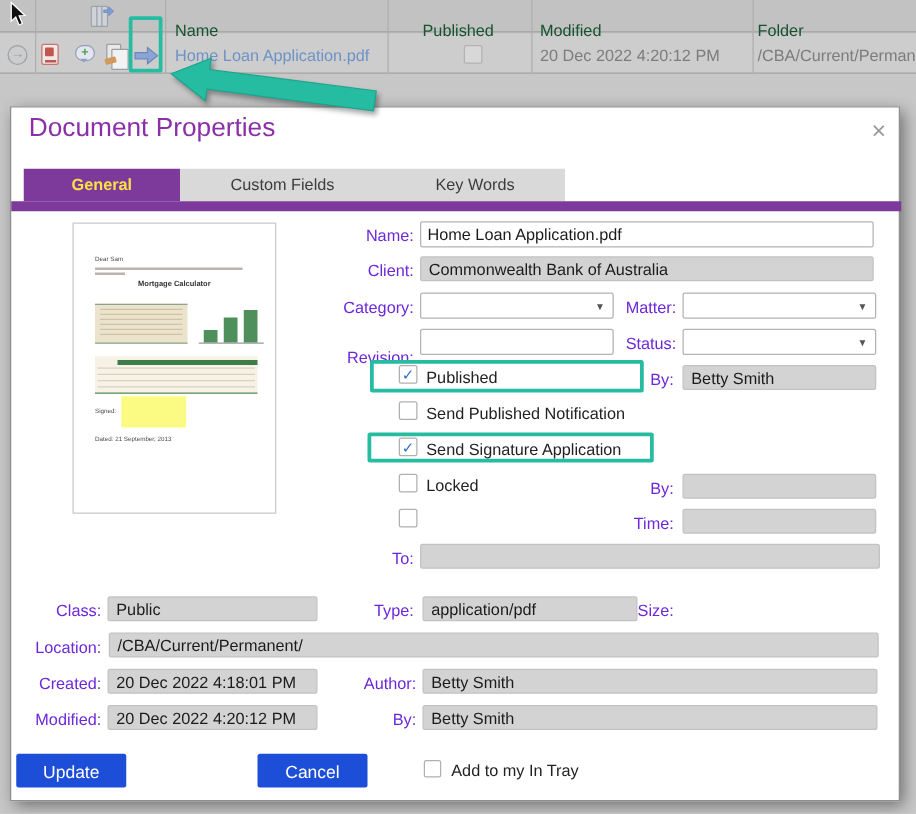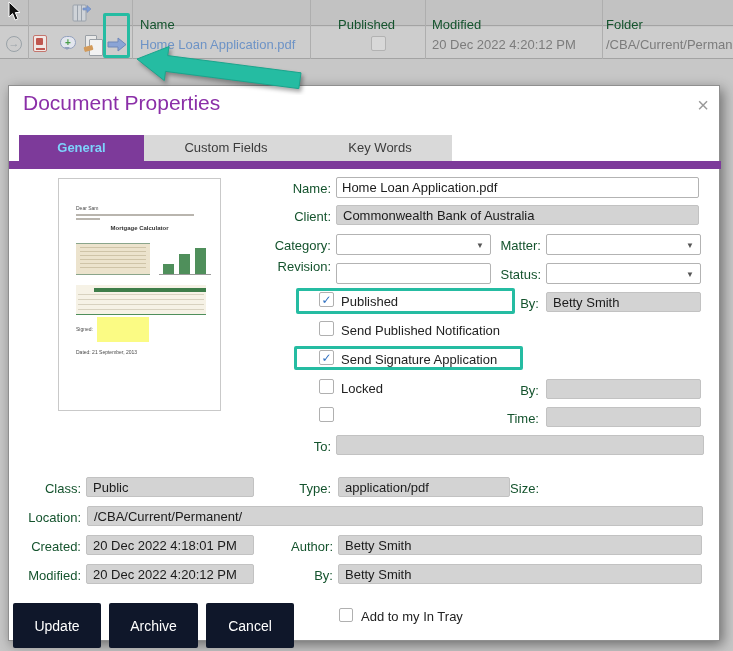--- a/index.html
+++ b/index.html
@@ -28,31 +28,31 @@
   .bubble-ic:after { content:""; position:absolute; left:3px; bottom:-5px; border:3px solid transparent; border-top-color:#92a0bd; }
   .pages-ic { left:85px; top:35px; width:12px; height:15px; background:#e9e9e9; border:1px solid #9aa0a6; border-radius:1px; }
   .pages-ic:before { content:""; position:absolute; left:3px; top:3px; width:12px; height:15px; background:#f2f2f2; border:1px solid #9aa0a6; border-radius:1px; }
   .pages-ic:after { content:""; position:absolute; left:-2px; top:10px; width:9px; height:5px; background:#d29a5a; border-radius:1px; transform:rotate(-15deg); }
 
   
   .dialog { position:absolute; left:8px; top:85px; width:712px; height:556px; background:#ffffff; border:1px solid #8f8f8f; box-shadow:3px 4px 12px rgba(0,0,0,0.45); }
   .dlg-title { position:absolute; left:14px; top:5px; font-size:21px; color:#8b2fa8; }
   .dlg-close { position:absolute; left:682px; top:8px; font-size:20px; color:#9a9a9a; width:24px; text-align:center; cursor:default; }
   .tab { position:absolute; top:49px; height:26px; font-size:13px; text-align:center; line-height:26px; background:#d9d9d9; color:#3c3c3c; }
-  .tab.active { background:#7d3a9a; color:#7dd3fc; font-weight:bold; }
+  .tab.active { background:#7d3a9a; color:#fde047; font-weight:bold; }
   .tab-bar { position:absolute; left:0; top:75px; width:712px; height:8px; background:#7d3a9a; }
 
-  .lbl { position:absolute; font-size:13px; color:#14532d; text-align:right; white-space:nowrap; }
+  .lbl { position:absolute; font-size:13px; color:#6d28d9; text-align:right; white-space:nowrap; }
   .wfield { position:absolute; height:21px; background:#fff; border:1px solid #b3b3b3; border-radius:2px; font-size:13px; color:#1b1b1b; padding:2px 5px; white-space:nowrap; overflow:hidden; }
   .gfield { position:absolute; height:20px; background:#d3d3d3; border:1px solid #c2c2c2; border-radius:2px; font-size:13px; color:#1b1b1b; padding:2px 6px; white-space:nowrap; overflow:hidden; }
   .sel-arrow { position:absolute; right:6px; top:6px; font-size:8px; color:#555; }
   .cb { position:absolute; width:15px; height:15px; background:#fff; border:1px solid #b0b0b0; border-radius:2px; font-size:12px; font-weight:bold; color:#2e6fc0; text-align:center; line-height:14px; }
   .cb-lbl { position:absolute; font-size:13px; color:#222; white-space:nowrap; }
 
-  .btn { position:absolute; top:517px; height:45px; background:#0f172a; color:#fff; border:none; border-radius:2px; font-size:14px; font-family:"Liberation Sans",sans-serif; cursor:pointer; }
+  .btn { position:absolute; top:517px; height:27px; background:#1d4ed8; color:#fff; border:none; border-radius:2px; font-size:14px; font-family:"Liberation Sans",sans-serif; cursor:pointer; }
 
   
   .thumb { position:absolute; left:49px; top:92px; width:163px; height:233px; background:#fff; border:1px solid #c9c9c9; }
   .t-txt { position:absolute; font-size:5px; color:#4a4a4a; white-space:nowrap; }
   .t-bar { position:absolute; height:2px; background:#b9b5ae; }
   .t-title { position:absolute; width:100%; top:46px; text-align:center; font-size:6px; font-weight:bold; color:#333; }
   .t-details { position:absolute; left:17px; top:64px; width:74px; height:32px; background:#ece3cd; border-top:1px solid #8aa58b; border-bottom:1px solid #8aa58b; }
   .t-details i { display:block; height:1px; background:#cfc4a8; margin:3px 4px 0 4px; }
   .t-chart { position:absolute; left:100px; top:62px; width:52px; height:34px; border-bottom:1px solid #999; }
   .t-chart b { position:absolute; bottom:0; width:11px; background:#4f8f5b; }
@@ -162,21 +162,21 @@
     <div class="wfield" style="left:327px;top:148px;width:155px">
       <span></span>
       <span class="sel-arrow">▼</span>
     </div>
     <div class="lbl" style="left:472px;top:152px;width:60px">Matter:</div>
     <div class="wfield" style="left:537px;top:148px;width:155px">
       <span></span>
       <span class="sel-arrow">▼</span>
     </div>
 
-    <div class="lbl" style="left:232px;top:173px;width:90px">Revision:</div>
+    <div class="lbl" style="left:232px;top:192px;width:90px">Revision:</div>
     <div class="wfield" style="left:327px;top:177px;width:155px"></div>
     <div class="lbl" style="left:472px;top:181px;width:60px">Status:</div>
     <div class="wfield" style="left:537px;top:177px;width:155px">
       <span></span>
       <span class="sel-arrow">▼</span>
     </div>
 
     <div class="cb" style="left:310px;top:206px"><span>✓</span></div>
     <div class="cb-lbl" style="left:332px;top:208px">Published</div>
     <div class="lbl" style="left:490px;top:210px;width:40px">By:</div>
@@ -214,21 +214,20 @@
     <div class="gfield" style="left:77px;top:449px;width:168px">20 Dec 2022 4:18:01 PM</div>
     <div class="lbl" style="left:280px;top:453px;width:44px">Author:</div>
     <div class="gfield" style="left:329px;top:449px;width:364px">Betty Smith</div>
 
     <div class="lbl" style="left:0px;top:482px;width:72px">Modified:</div>
     <div class="gfield" style="left:77px;top:478px;width:168px">20 Dec 2022 4:20:12 PM</div>
     <div class="lbl" style="left:280px;top:482px;width:44px">By:</div>
     <div class="gfield" style="left:329px;top:478px;width:364px">Betty Smith</div>
 
     <button class="btn" style="left:4px;width:88px">Update</button>
-    <button class="btn" style="left:100px;width:89px">Archive</button>
     <button class="btn" style="left:197px;width:88px">Cancel</button>
     <div class="cb" style="left:330px;top:522px;width:14px;height:14px"><span></span></div>
     <div class="cb-lbl" style="left:352px;top:523px">Add to my In Tray</div>
   </div>
 
   <div class="teal-box" style="left:103px;top:13px;width:27px;height:45px"></div>
   <div class="teal-box" style="left:296px;top:288px;width:219px;height:26px"></div>
   <div class="teal-box" style="left:294px;top:346px;width:229px;height:24px"></div>
   <div class="annot" style="left:125px;top:40px">
     <svg width="190" height="55" viewBox="0 0 190 55">

